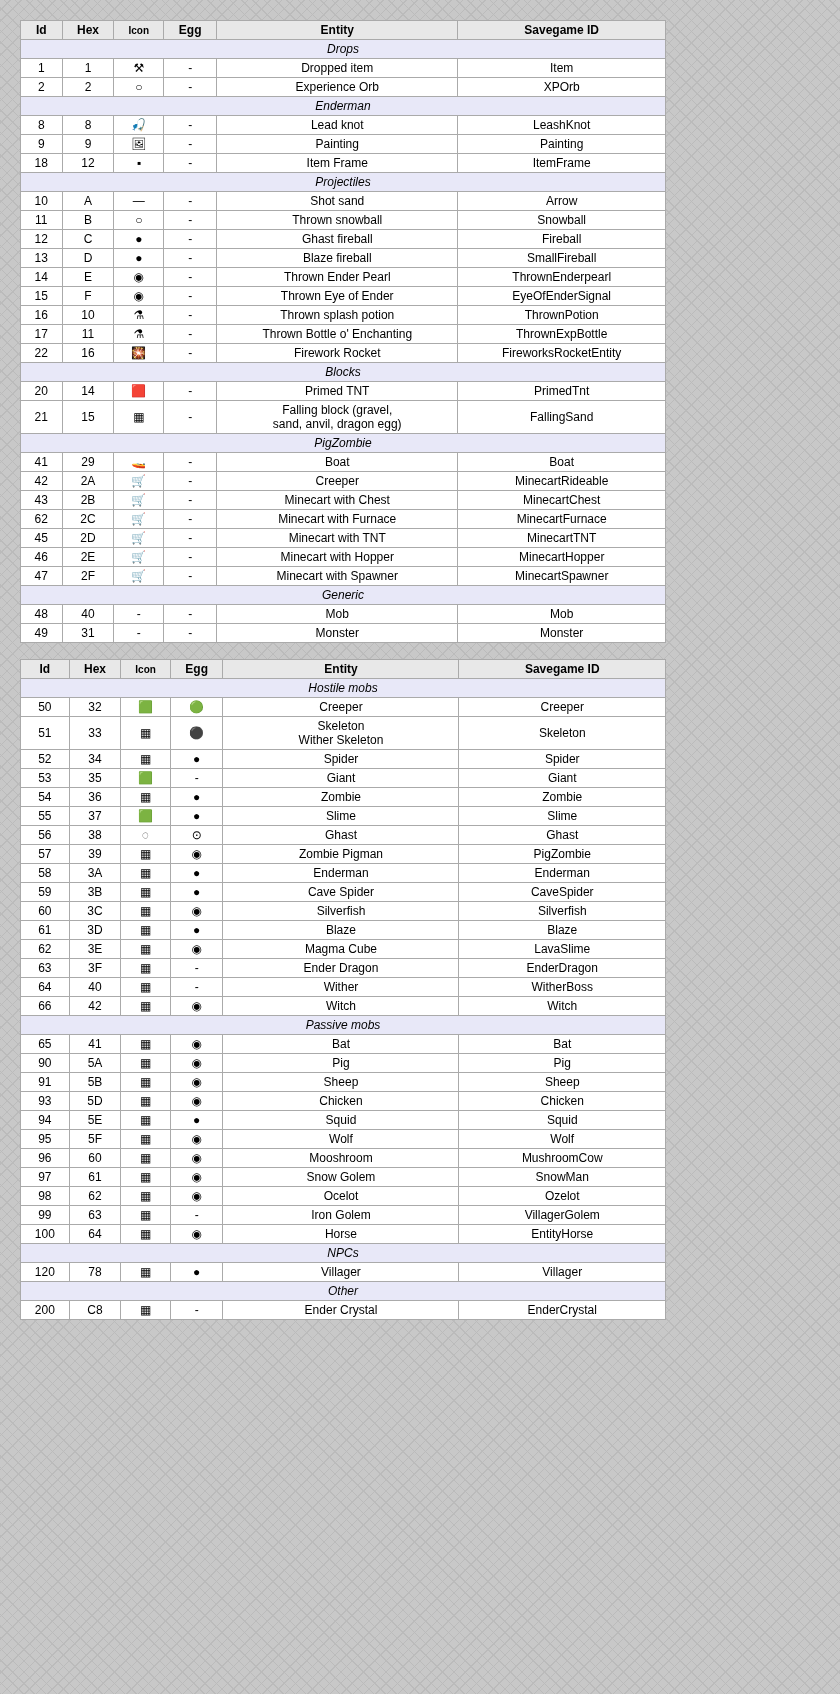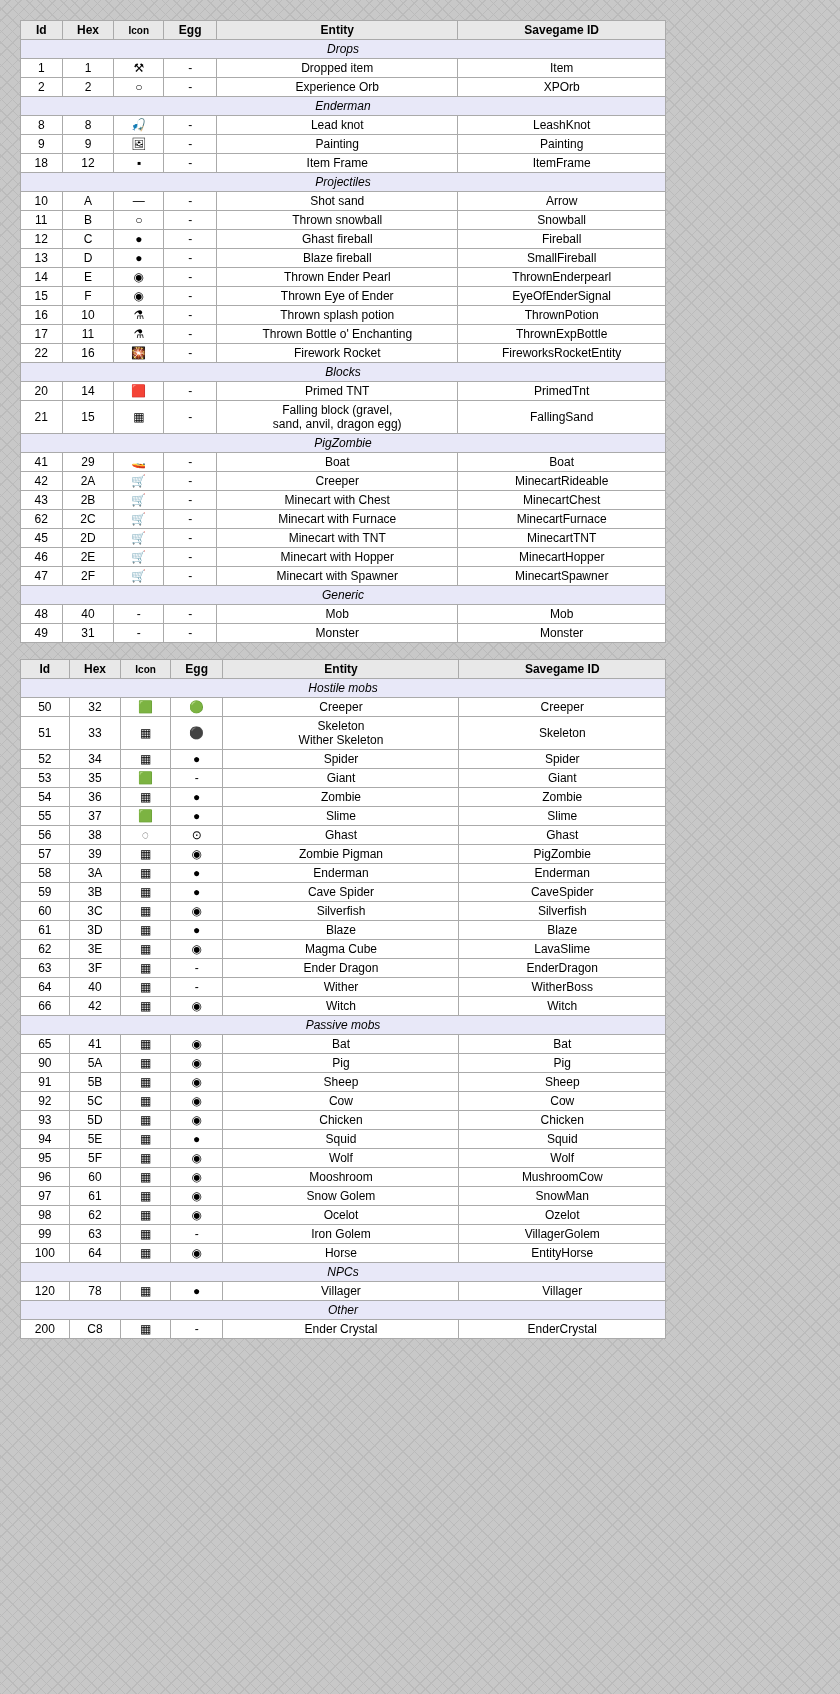--- a/index.html
+++ b/index.html
@@ -479,28 +479,20 @@
         </tr>
         <tr>
           <td>91</td>
           <td>5B</td>
           <td>▦</td>
           <td>◉</td>
           <td class="entity-col">Sheep</td>
           <td class="savegame-col">Sheep</td>
         </tr>
         <tr>
-          <td>92</td>
-          <td>5C</td>
-          <td>▦</td>
-          <td>◉</td>
-          <td class="entity-col">Cow</td>
-          <td class="savegame-col">Cow</td>
-        </tr>
-        <tr>
           <td>93</td>
           <td>5D</td>
           <td>▦</td>
           <td>◉</td>
           <td class="entity-col">Chicken</td>
           <td class="savegame-col">Chicken</td>
         </tr>
         <tr>
           <td>94</td>
           <td>5E</td>

